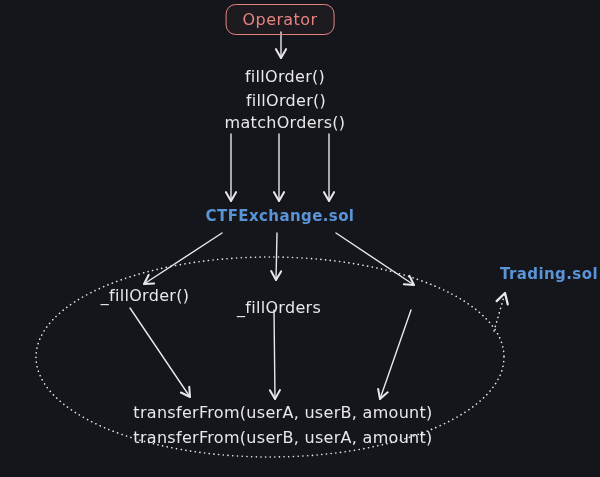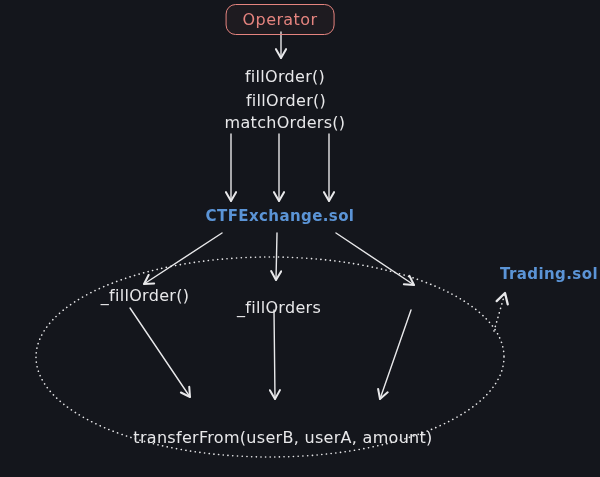--- a/index.html
+++ b/index.html
@@ -101,17 +101,18 @@
 
   <div class="label" style="left:285px; top:67px;">fillOrder()</div>
   <div class="label" style="left:286px; top:91px;">fillOrder()</div>
   <div class="label" style="left:285px; top:113px;">matchOrders()</div>
 
   <div class="label blue" style="left:280px; top:207px;">CTFExchange.sol</div>
 
   <div class="label" style="left:145px; top:286px;">_fillOrder()</div>
   <div class="label" style="left:279px; top:298px;">_fillOrders</div>
 
+  <div class="label" style="left:283px; top:403px;">transferFrom(userA, userB, amount)</div>
   <div class="label" style="left:283px; top:428px;">transferFrom(userB, userA, amount)</div>
 
   <div class="label blue" style="left:549px; top:265px;">Trading.sol</div>
 
 </div>
 
 </body></html>

